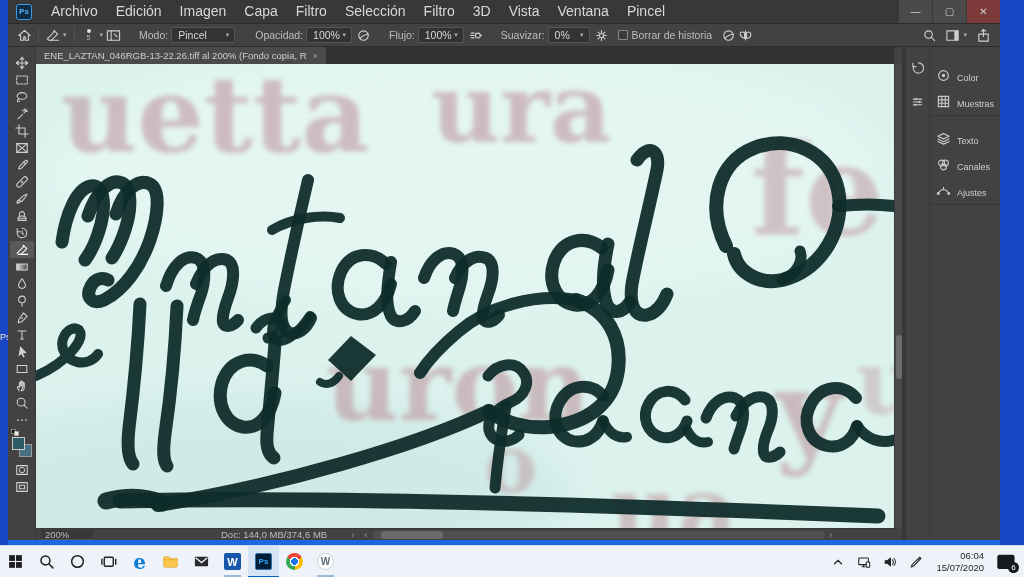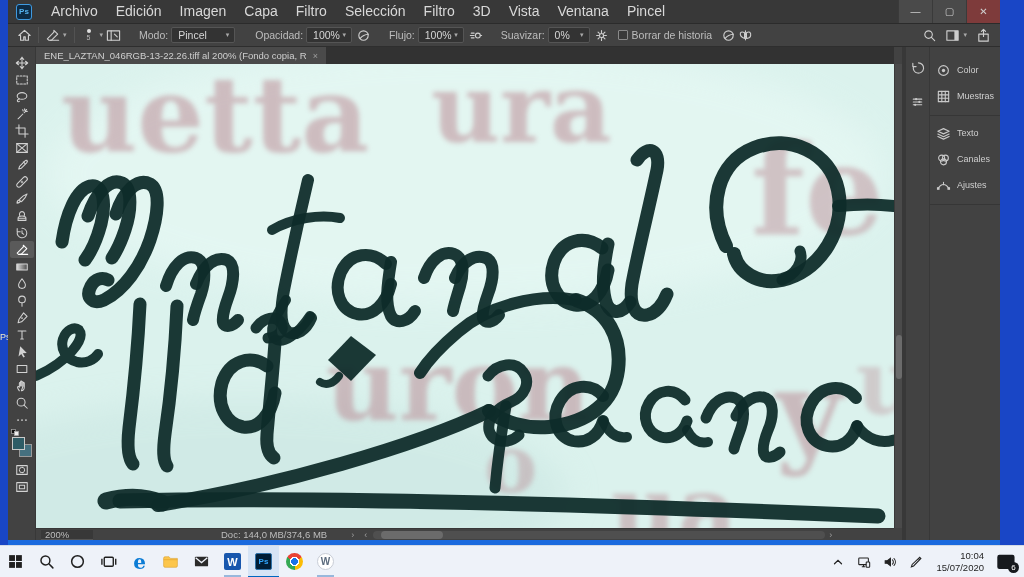--- a/index.html
+++ b/index.html
@@ -70,21 +70,21 @@
   #hthumb{position:absolute;left:8px;top:0px;width:62px;height:8px;background:#6b6b6b;border-radius:4px;}
   #hsr{margin-left:4px;}
   
   #midgap{position:absolute;left:894px;top:47px;width:4px;height:493px;background:#383838;}
   #panelstrip{position:absolute;left:898px;top:47px;width:24px;height:493px;background:#424242;
               border-right:1px solid #383838;display:flex;flex-direction:column;align-items:center;padding-top:10px;gap:14px;}
   .strip-item{width:20px;height:20px;display:flex;align-items:center;justify-content:center;color:#c9c9c9;}
   .strip-item svg{width:15px;height:15px;}
   #dock{position:absolute;left:922px;top:47px;width:70px;height:493px;background:#424242;padding-top:6px;}
   .dock-group{border-bottom:1px solid #363636;padding:4px 0 6px 0;}
-  .dock-item{display:flex;align-items:center;height:26px;padding-left:6px;gap:6px;color:#c9c9c9;}
+  .dock-item{display:flex;align-items:flex-end;height:26px;padding-left:6px;gap:6px;color:#c9c9c9;}
   .dock-item svg{width:15px;height:15px;flex:none;}
   .plabel{font-size:9px;color:#cfcfcf;white-space:nowrap;}
   
   #taskbar{position:absolute;left:0;top:545px;width:1024px;height:32px;background:#eef2f9;
            border-top:1px solid #d4dae4;display:flex;align-items:center;color:#1f1f1f;}
   .tb-item{width:31px;height:32px;display:flex;align-items:center;justify-content:center;position:relative;}
   .tb-item svg{width:17px;height:17px;}
   .tb-item.active{background:#d6e4f5;box-shadow:inset 0 -2px 0 #0067c0;}
   .tb-underline{position:absolute;bottom:1px;left:7px;width:17px;height:2px;background:#98b8dc;}
   .edge-e{font-size:20px;font-weight:bold;color:#0c7cd5;font-family:"DejaVu Serif",serif;line-height:1;}
@@ -621,21 +621,21 @@
             <path d="M2.5 6.5v3h2.5l3.5 2.8V3.7L5 6.5z" fill="#222"></path>
             <path d="M10.8 5.5a3.5 3.5 0 0 1 0 5M12.6 4a6 6 0 0 1 0 8"></path>
           </svg>
       </span>
       <span class="tray-ic">
         <svg viewBox="0 0 16 16" fill="none" stroke="#222" stroke-width="1.2" stroke-linecap="round">
             <path d="M12.3 2.6l1.3 1.3-8.3 8.6-2.6 1 .9-2.7zM10.8 4.2l1.3 1.2"></path>
           </svg>
       </span>
       <div id="clock">
-        <div>10:04</div>
+        <div>06:04</div>
         <div>15/07/2020</div>
       </div>
       <div id="action">
         <svg viewBox="0 0 16 16">
             <rect x="2.2" y="3.2" width="11.5" height="9.5" rx="1.4" fill="#16191d"></rect>
           </svg>
         <span id="badge">6</span>
       </div>
     </div>
   </div>

